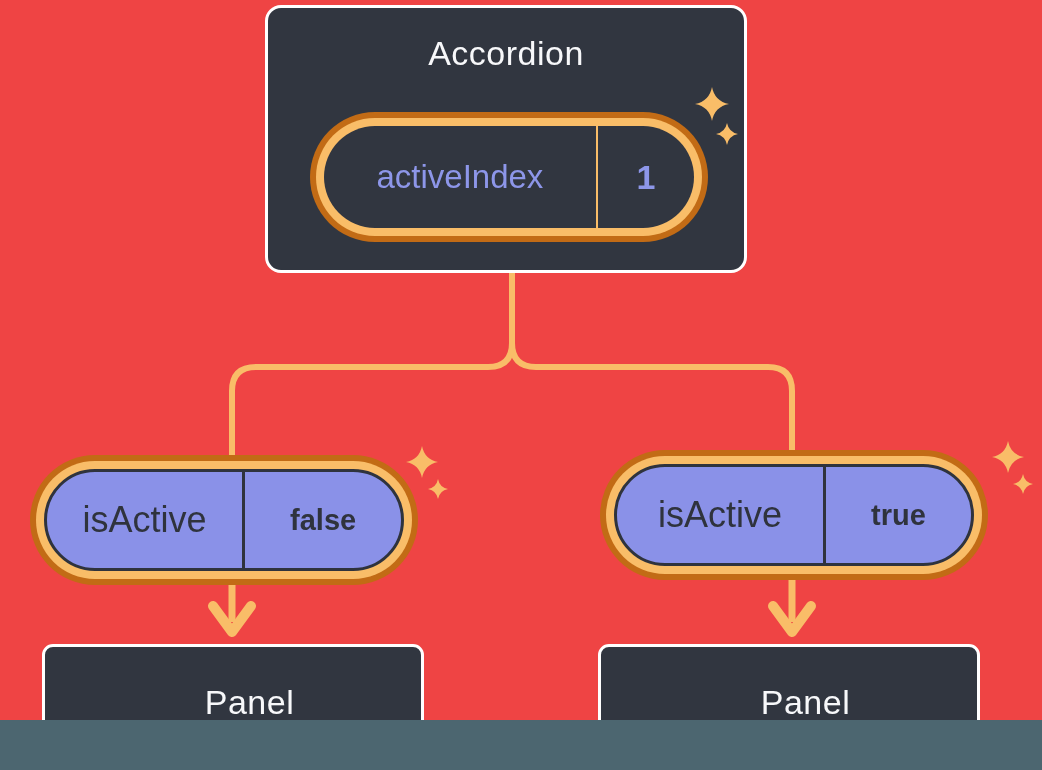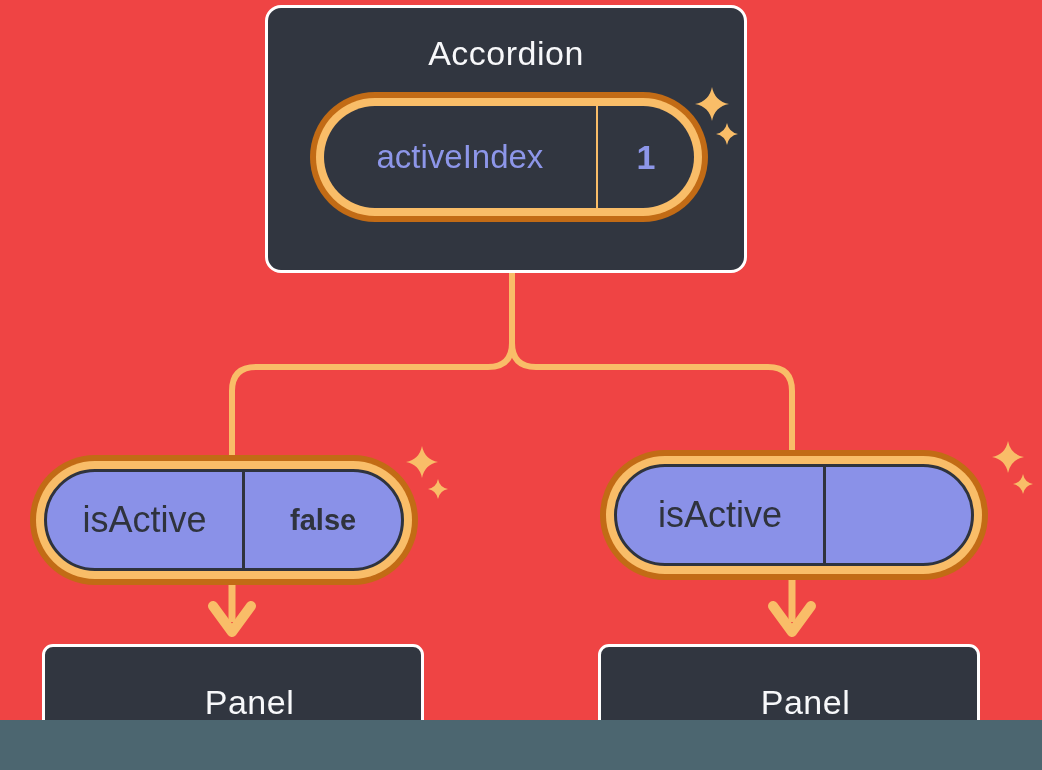--- a/index.html
+++ b/index.html
@@ -34,21 +34,21 @@
   .pill-mid{
     background:#F9BD68;border-radius:999px;padding:8px;
     width:100%;height:100%;box-sizing:border-box;
   }
   .pill-inner{
     border-radius:999px;width:100%;height:100%;box-sizing:border-box;
     display:flex;overflow:hidden;
   }
   .cell{display:flex;align-items:center;justify-content:center;box-sizing:border-box;}
 
-  .state-pill{left:310px;top:92px;width:398px;height:130px;}
+  .state-pill{left:310px;top:112px;width:398px;height:130px;}
   .state-pill .pill-inner{background:#313640;}
   .state-pill .cell-label{width:74%;border-right:2px solid #F9BD68;color:#8D96E9;font-size:33px;}
   .state-pill .cell-value{width:26%;color:#8D96E9;font-size:34px;font-weight:700;}
 
   .prop-pill .pill-inner{background:#8A91E8;border:3px solid #2F333D;}
   .prop-pill .cell-label{color:#2F333D;font-size:36px;}
   .prop-pill .cell-value{color:#2F333D;font-size:29px;font-weight:700;}
   .pill-left{left:30px;top:455px;width:388px;height:130px;}
   .pill-left .cell-label{width:56%;border-right:3px solid #2F333D;}
   .pill-left .cell-value{width:44%;}
@@ -103,20 +103,23 @@
       </div>
     </div>
   </div>
 
   <div class="pill prop-pill pill-right">
     <div class="pill-mid">
       <div class="pill-inner">
         <div class="cell cell-label">
           <span>isActive</span>
         </div>
+        <div class="cell cell-value">
+          <span>true</span>
+        </div>
       </div>
     </div>
   </div>
 
   <div class="box panel-box panel-left">
     <span>Panel</span>
   </div>
   <div class="box panel-box panel-right">
     <span>Panel</span>
   </div>

